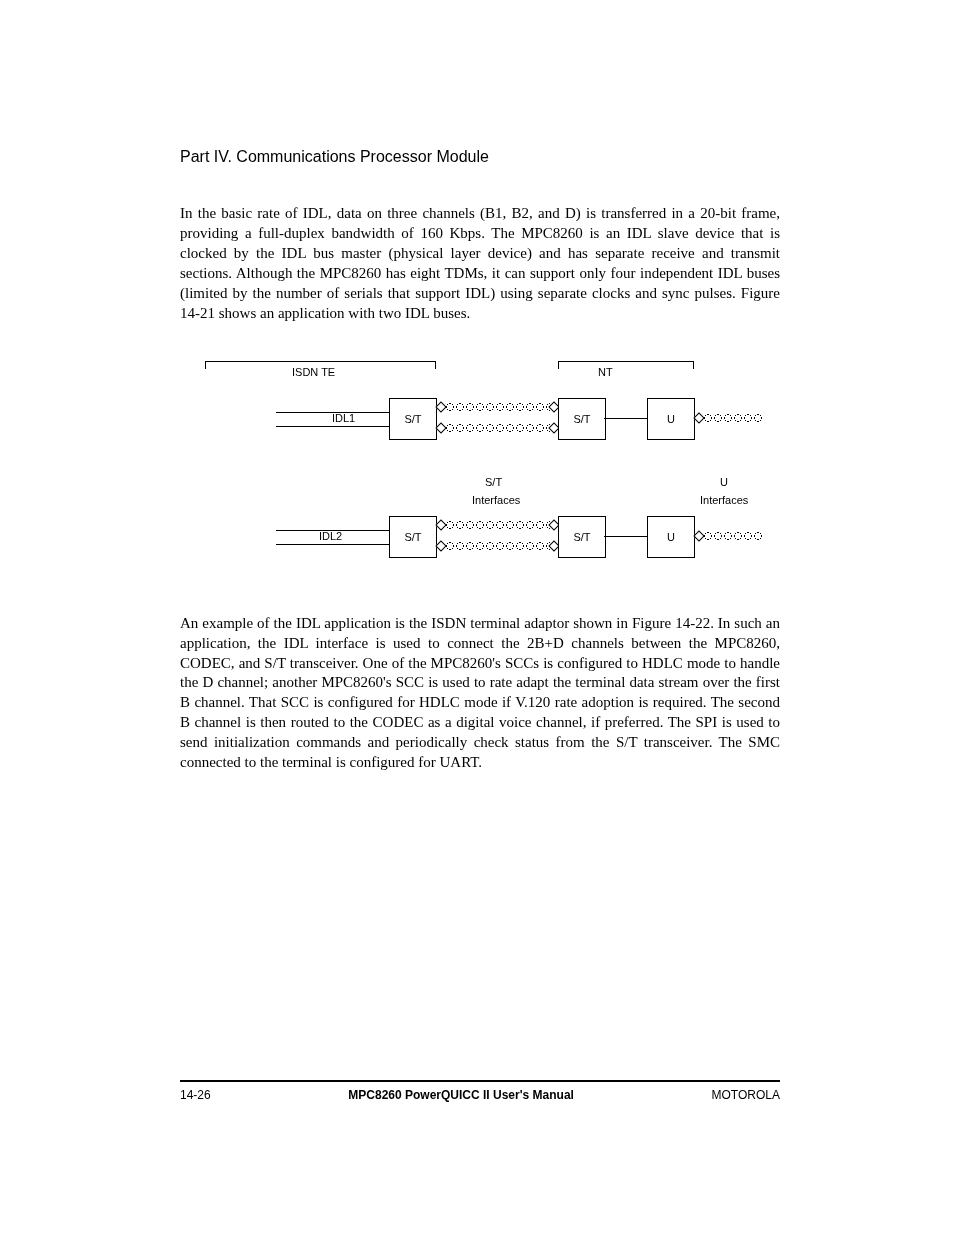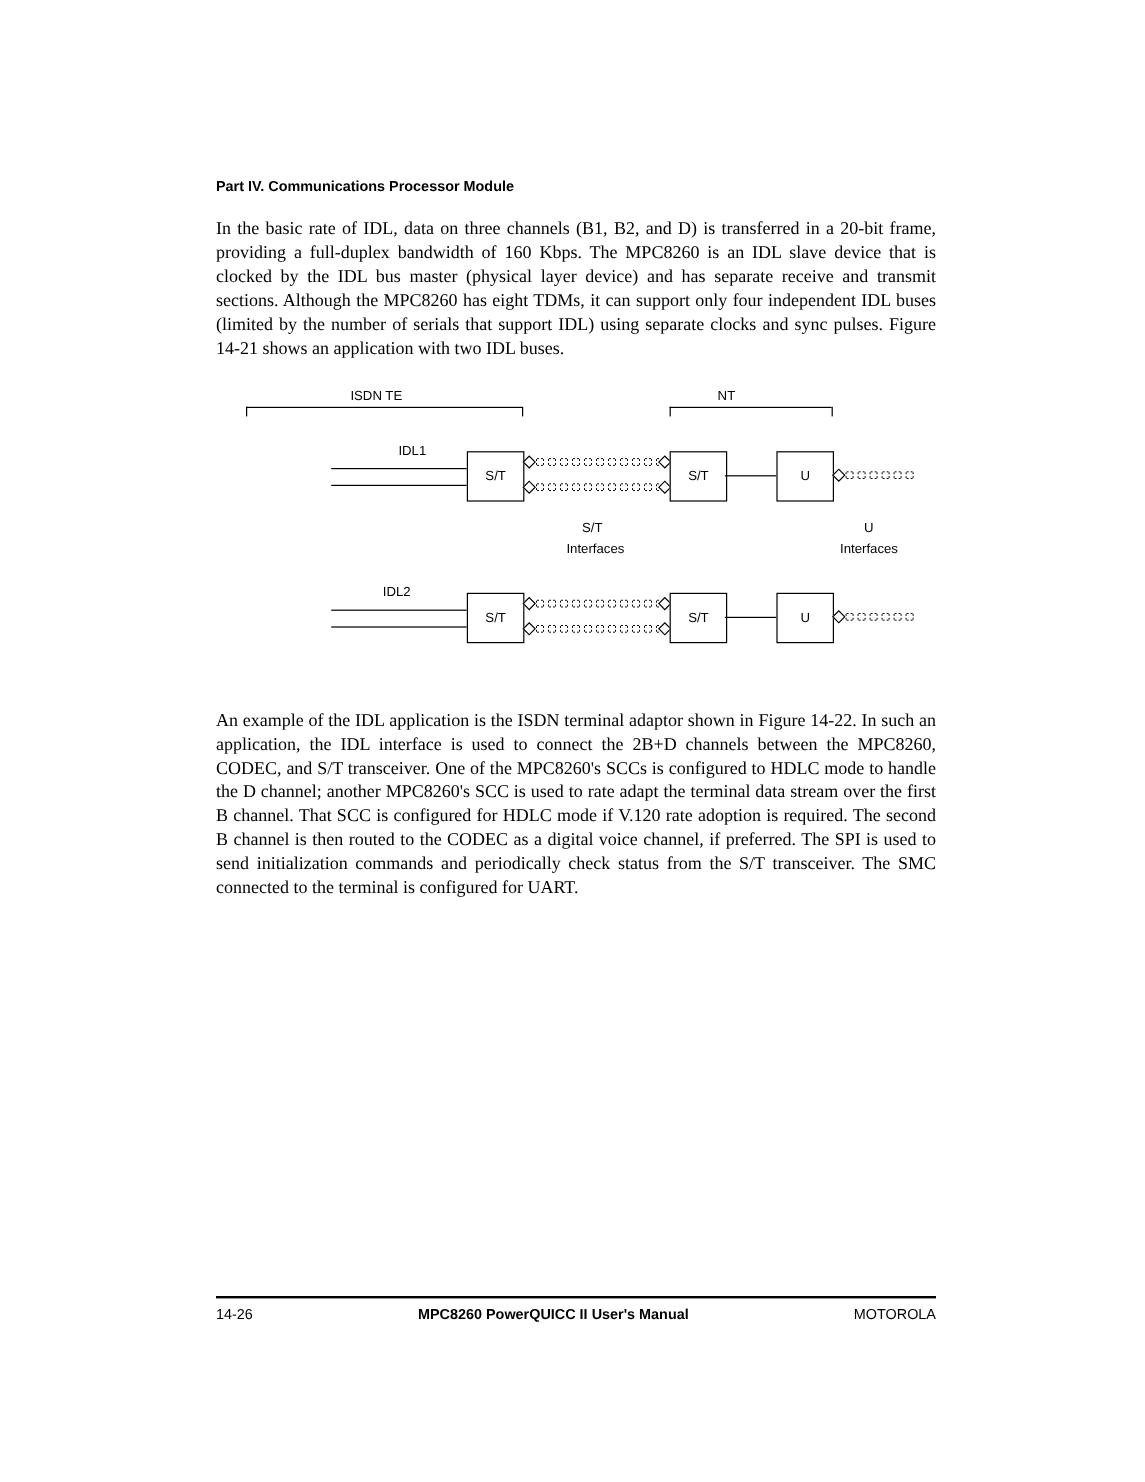--- a/index.html
+++ b/index.html
@@ -13,23 +13,23 @@
     position: relative;
   }
   .page {
     position: absolute;
     left: 180px;
     top: 148px;
     width: 600px;
   }
   .part-header {
     font-family: Arial, Helvetica, sans-serif;
-    font-weight: bold;
-    font-size: 12px;
-    margin-bottom: 20px;
+    font-weight: normal;
+    font-size: 16px;
+    margin-bottom: 38px;
   }
   .body-text {
     font-size: 15px;
     line-height: 1.33;
     text-align: justify;
     margin: 0 0 14px 0;
   }
   .figure-wrap {
     margin: 22px 0 18px 0;
   }
@@ -45,20 +45,21 @@
     border: 1px solid #000;
     background: #fff;
     display: flex;
     align-items: center;
     justify-content: center;
     text-align: center;
   }
   .figure .lbl {
     position: absolute;
     font-size: 11px;
+    margin-top: 20px;
   }
   .figure .hline {
     position: absolute;
     height: 0;
     border-top: 1px solid #000;
   }
   .figure .vline {
     position: absolute;
     width: 0;
     border-left: 1px solid #000;

